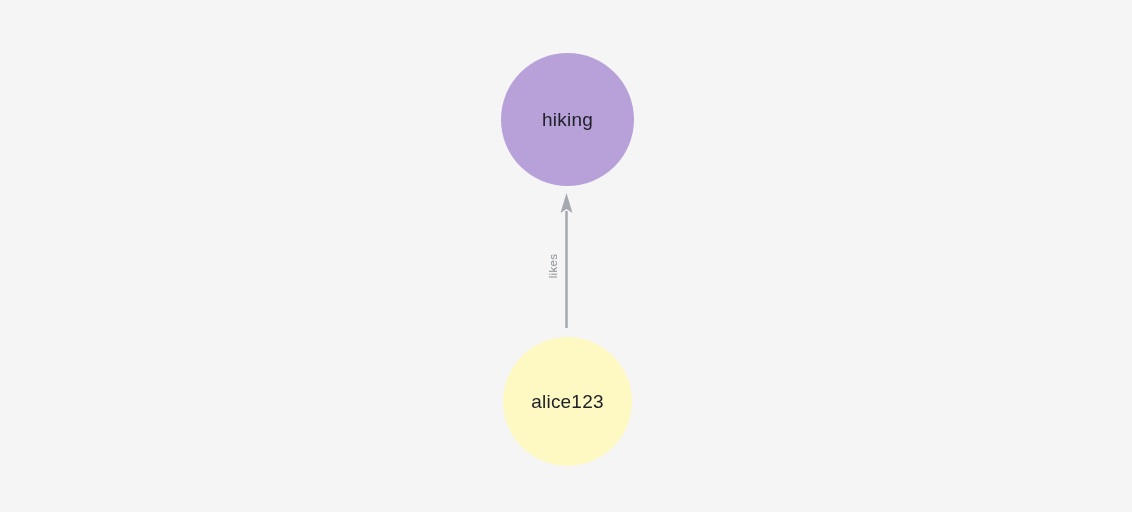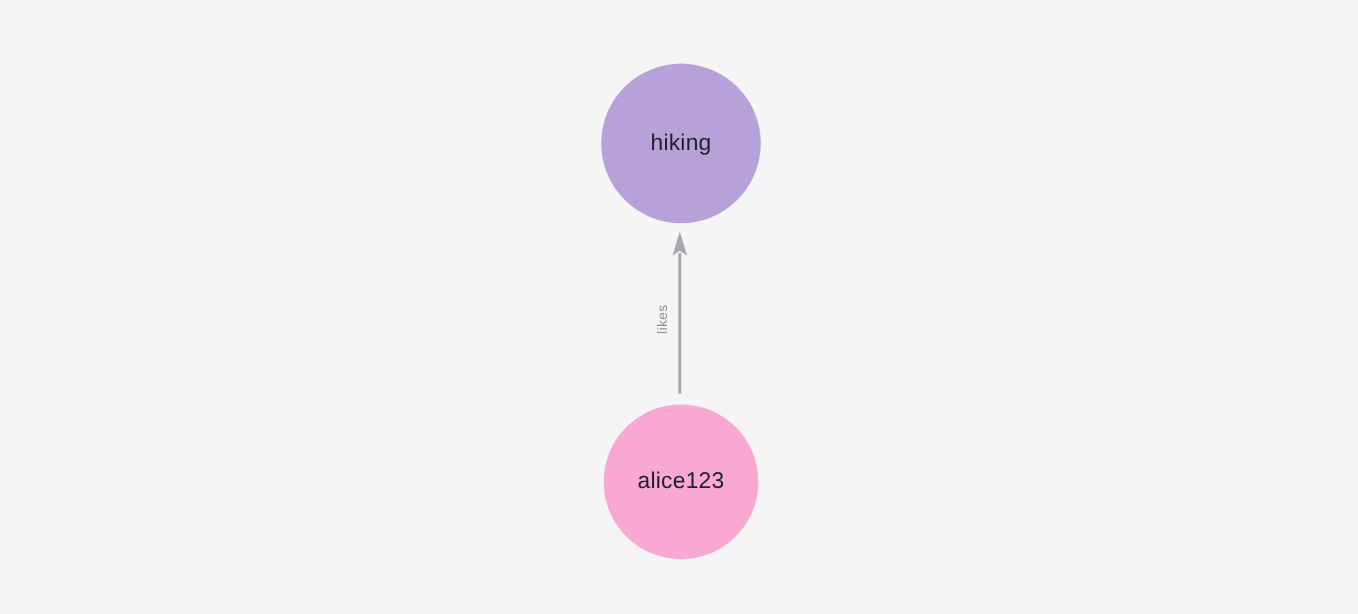--- a/index.html
+++ b/index.html
@@ -72,17 +72,17 @@
     <line class="edge-line" x1="566.5" y1="328" x2="566.5" y2="211" style="stroke: rgb(165, 168, 175);"></line>
     <polygon points="566.5,193 572.5,213 566.5,209 560.5,213" style="fill: rgb(165, 168, 175);"></polygon>
   </svg>
 
   <span class="edge-label" style="color: rgb(142, 145, 150);">likes</span>
 
   <div class="node node-hiking" style="background-color: rgb(184, 161, 217);">
     <span class="node-label" style="color: rgb(32, 34, 42);">hiking</span>
   </div>
 
-  <div class="node node-alice" style="background-color: #f9a8d4;">
+  <div class="node node-alice" style="background-color: #fef9c3;">
     <span class="node-label" style="color: rgb(32, 34, 42);">alice123</span>
   </div>
 
 </div>
 
 </body></html>

